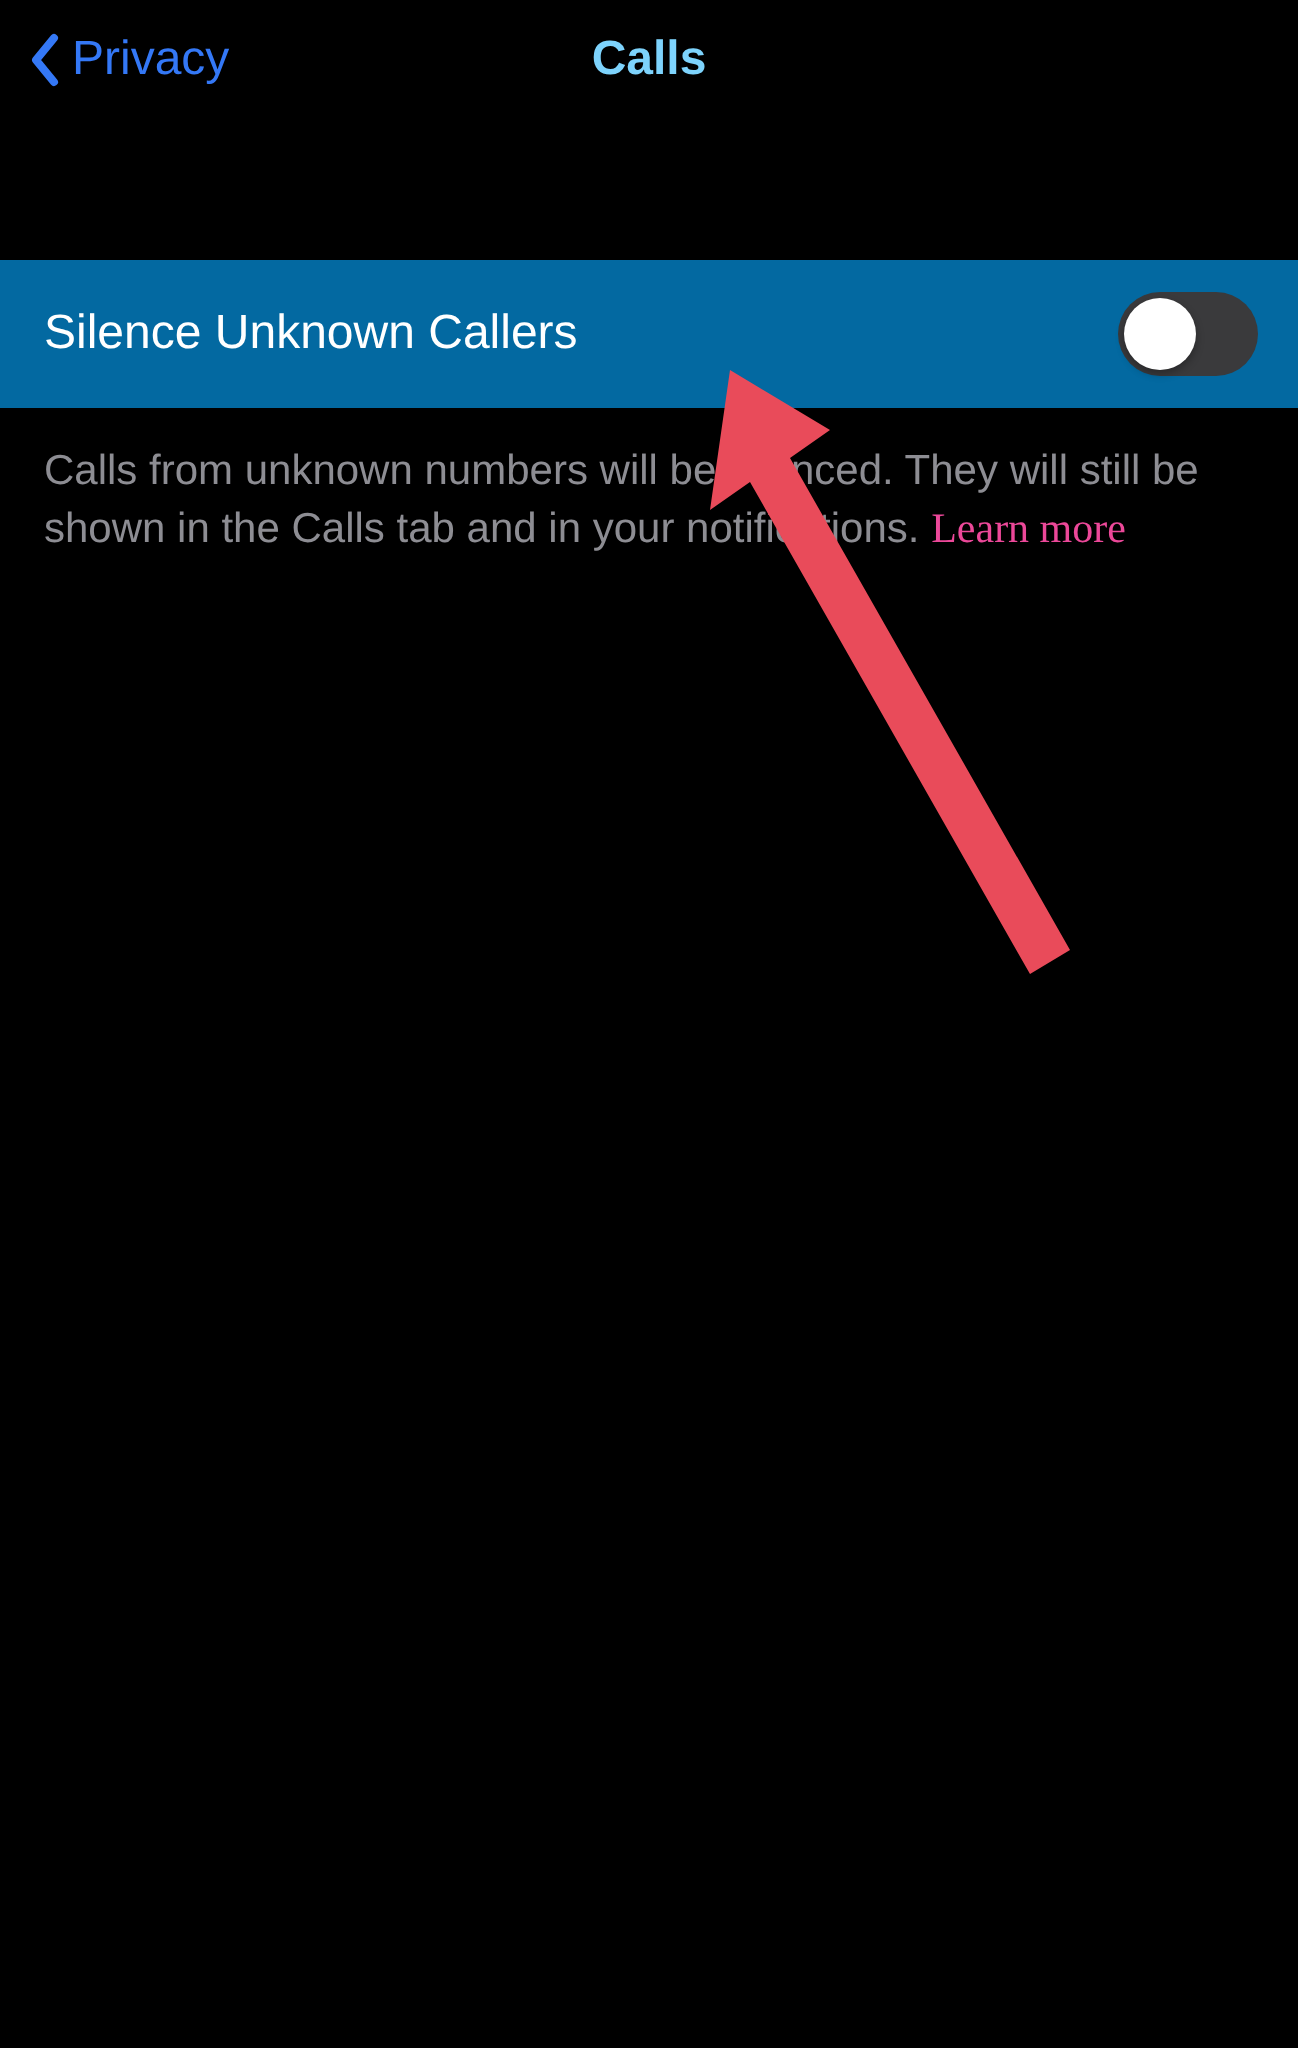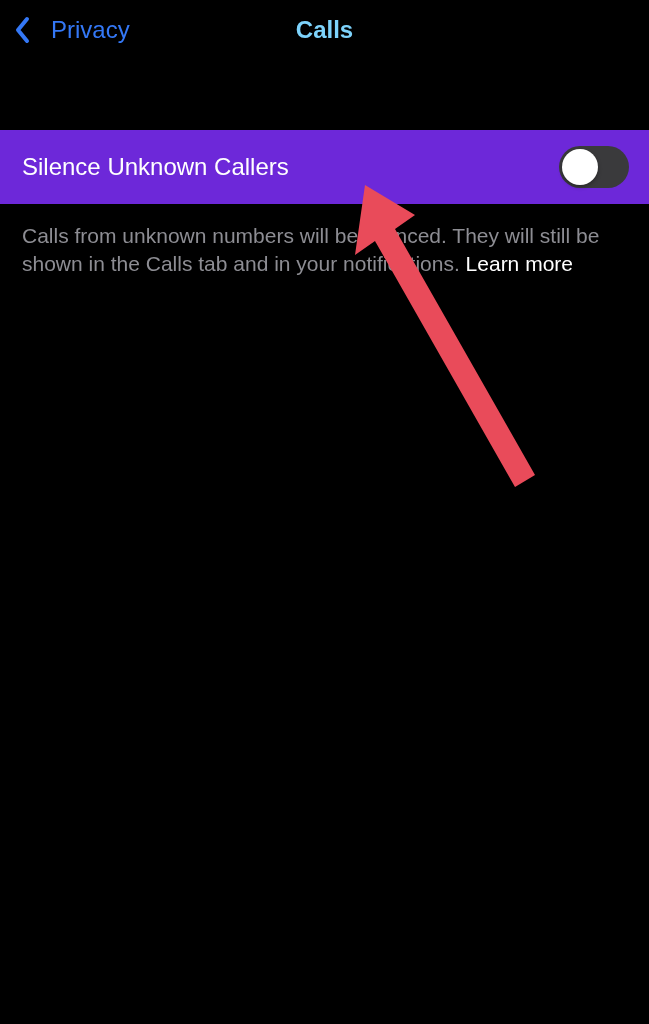--- a/index.html
+++ b/index.html
@@ -19,21 +19,21 @@
     .header {
       display: flex;
       align-items: center;
       height: 60px;
       position: relative;
       padding: 0 10px;
     }
     .back-button {
       display: flex;
       align-items: center;
-      gap: 21px;
+      gap: 6px;
       cursor: pointer;
       padding: 8px 4px;
     }
     .chevron-left {
       width: 16px;
       height: 28px;
       display: flex;
       align-items: center;
       justify-content: center;
     }
@@ -51,21 +51,21 @@
       left: 50%;
       transform: translateX(-50%);
       color: #7dd3fc;
       font-size: 24px;
       font-weight: 700;
     }
     .content {
       margin-top: 70px;
     }
     .setting-row {
-      background: #6d28d9;
+      background: #0369a1;
       display: flex;
       align-items: center;
       justify-content: space-between;
       padding: 16px 20px 16px 22px;
     }
     .setting-label {
       color: #ffffff;
       font-size: 24px;
       font-weight: 400;
     }
@@ -87,22 +87,23 @@
       border-radius: 50%;
       box-shadow: 0 2px 4px rgba(0,0,0,0.3);
     }
     .description {
       padding: 18px 22px;
       color: #8d8d93;
       font-size: 21px;
       line-height: 1.35;
     }
     .learn-more {
-      color: #ffffff;
+      color: #ec4899;
       cursor: pointer;
+      font-family: Liberation Serif, serif;
     }
     .annotation-arrow {
       position: absolute;
       left: 345px;
       top: 175px;
       width: 200px;
       height: 320px;
       pointer-events: none;
     }
   </style>

